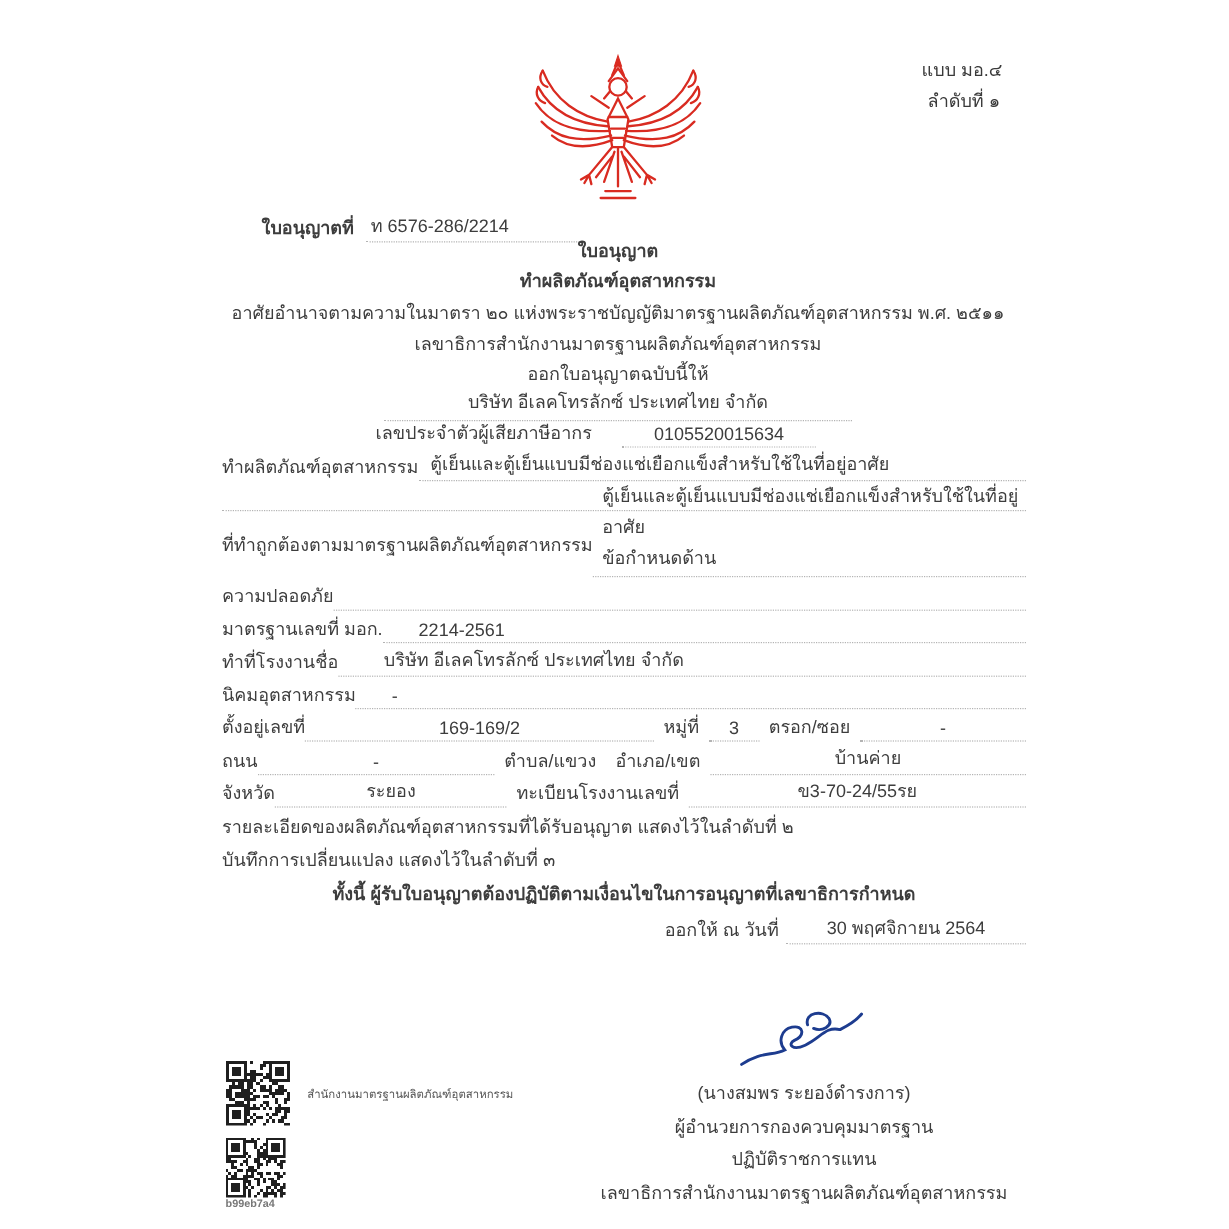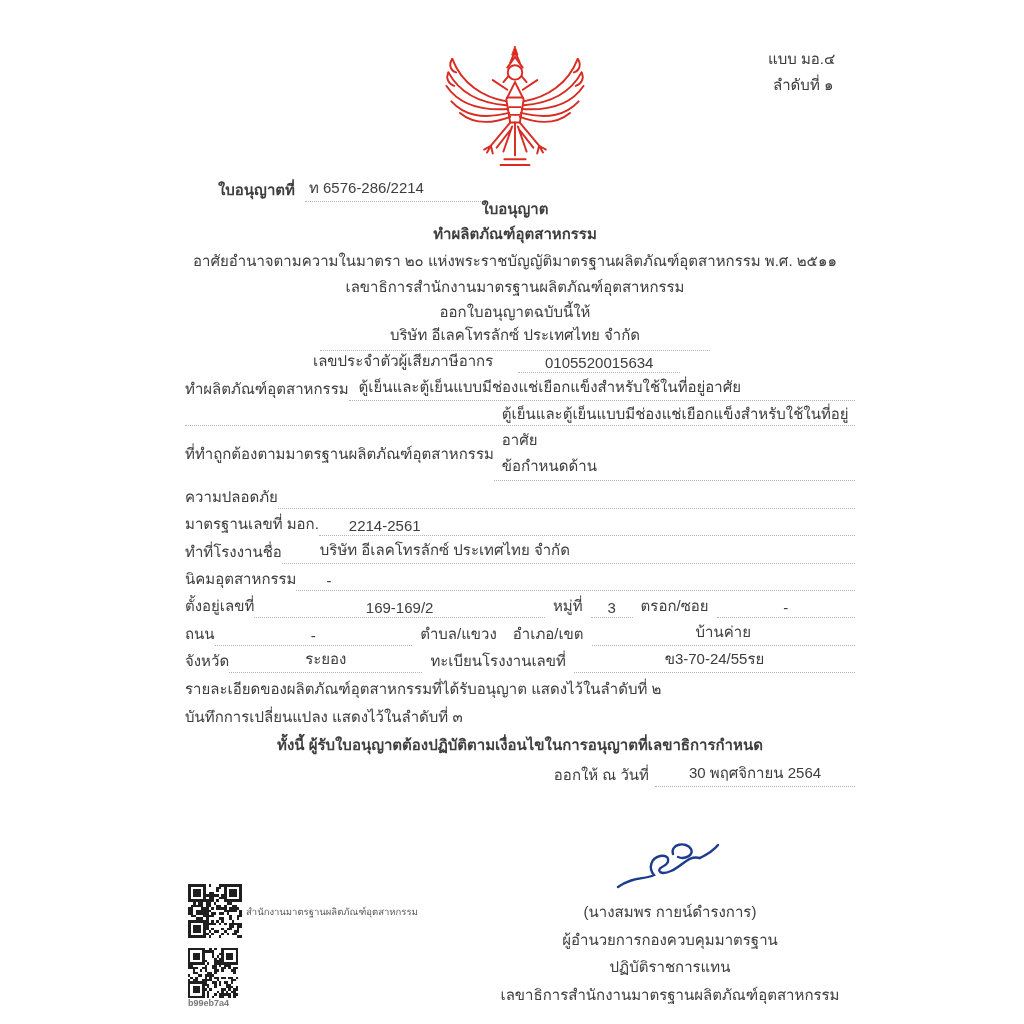--- a/index.html
+++ b/index.html
@@ -46,21 +46,21 @@
   .row-issue .val{width:200px;text-align:center;}
   .row-issue .lbl{padding-right:6px;}
   
   .sign-block{position:absolute;left:480px;top:840px;width:380px;text-align:center;line-height:27.5px;}
   .sign-block .sig{height:58px;}
   
   .qr-block{position:absolute;left:188px;top:884px;width:300px;font-size:10px;color:#4a4a4a;}
   .qr-line1{display:flex;align-items:center;}
   .qr1{width:54px;height:54px;}
   .qr2{width:50px;height:50px;display:block;margin-top:10px;}
-  .qr-cap1{margin-left:4px;font-size:9.5px;color:#555;text-align:right;}
+  .qr-cap1{margin-left:14px;font-size:9.5px;color:#555;text-align:right;}
   .qr-cap2{font-size:9px;color:#777;margin-top:0;font-weight:bold;}
 </style>
 </head>
 <body>
 
 <div class="form-meta">
   <div>แบบ มอ.๔</div>
   <div>ลำดับที่ ๑</div>
 </div>
 
@@ -189,21 +189,21 @@
 </div>
 
 <div class="sign-block">
   <div class="sig">
     <svg viewBox="0 0 120 55" width="120" height="55" fill="none" stroke="#1d3c8f" stroke-width="2.4" stroke-linecap="round">
       <path d="M8,47 C24,36 34,40 44,35 C38,28 41,18 50,16 C60,14 61,23 52,27 C46,30 50,36 61,31 C74,25 78,15 90,18"></path>
       <path d="M63,14 C60,4 76,1 81,9 C84,15 75,20 68,17"></path>
       <path d="M90,18 C98,14 104,10 108,5"></path>
     </svg>
   </div>
-  <div>(นางสมพร กายน์ดำรงการ)</div>
+  <div>(นางสมพร ระยอง์ดำรงการ)</div>
   <div>ผู้อำนวยการกองควบคุมมาตรฐาน</div>
   <div>ปฏิบัติราชการแทน</div>
   <div>เลขาธิการสำนักงานมาตรฐานผลิตภัณฑ์อุตสาหกรรม</div>
 </div>
 
 <div class="qr-block">
   <div class="qr-line1">
     <svg class="qr1" viewBox="0 0 21 21" shape-rendering="crispEdges">
         <rect x="0" y="0" width="1" height="1" fill="#1f1f1f"></rect>
         <rect x="1" y="0" width="1" height="1" fill="#1f1f1f"></rect>

